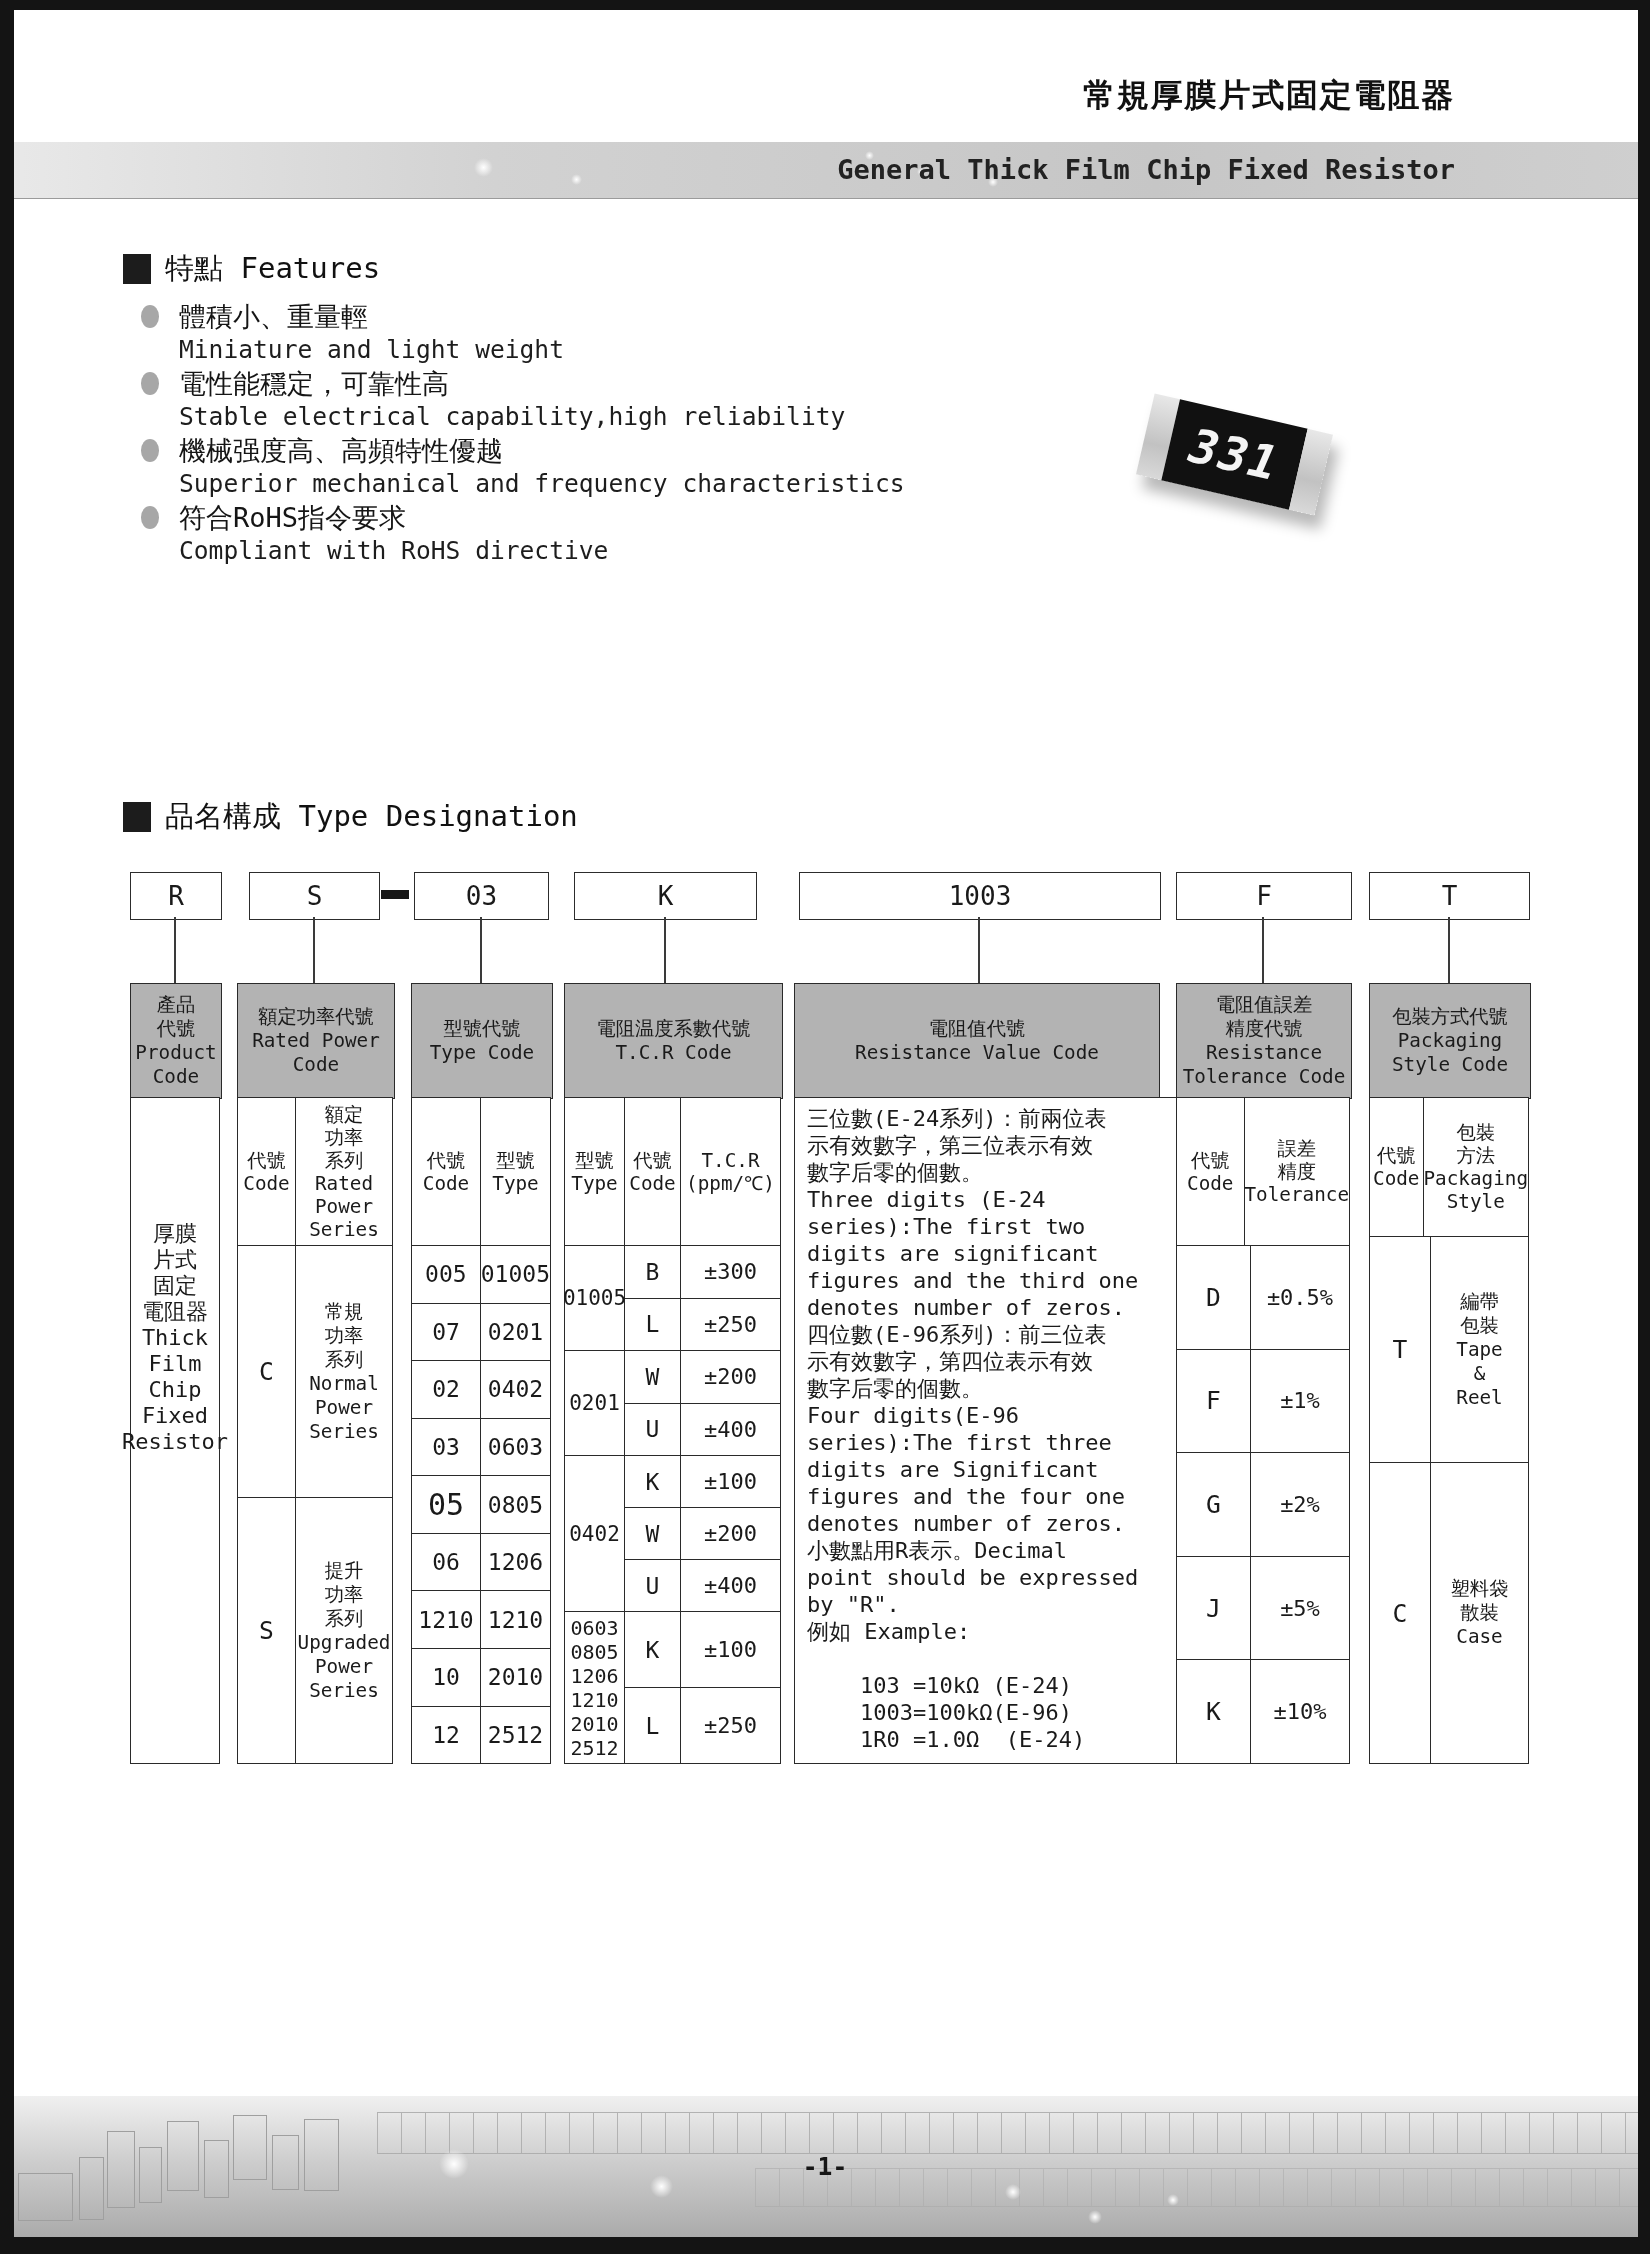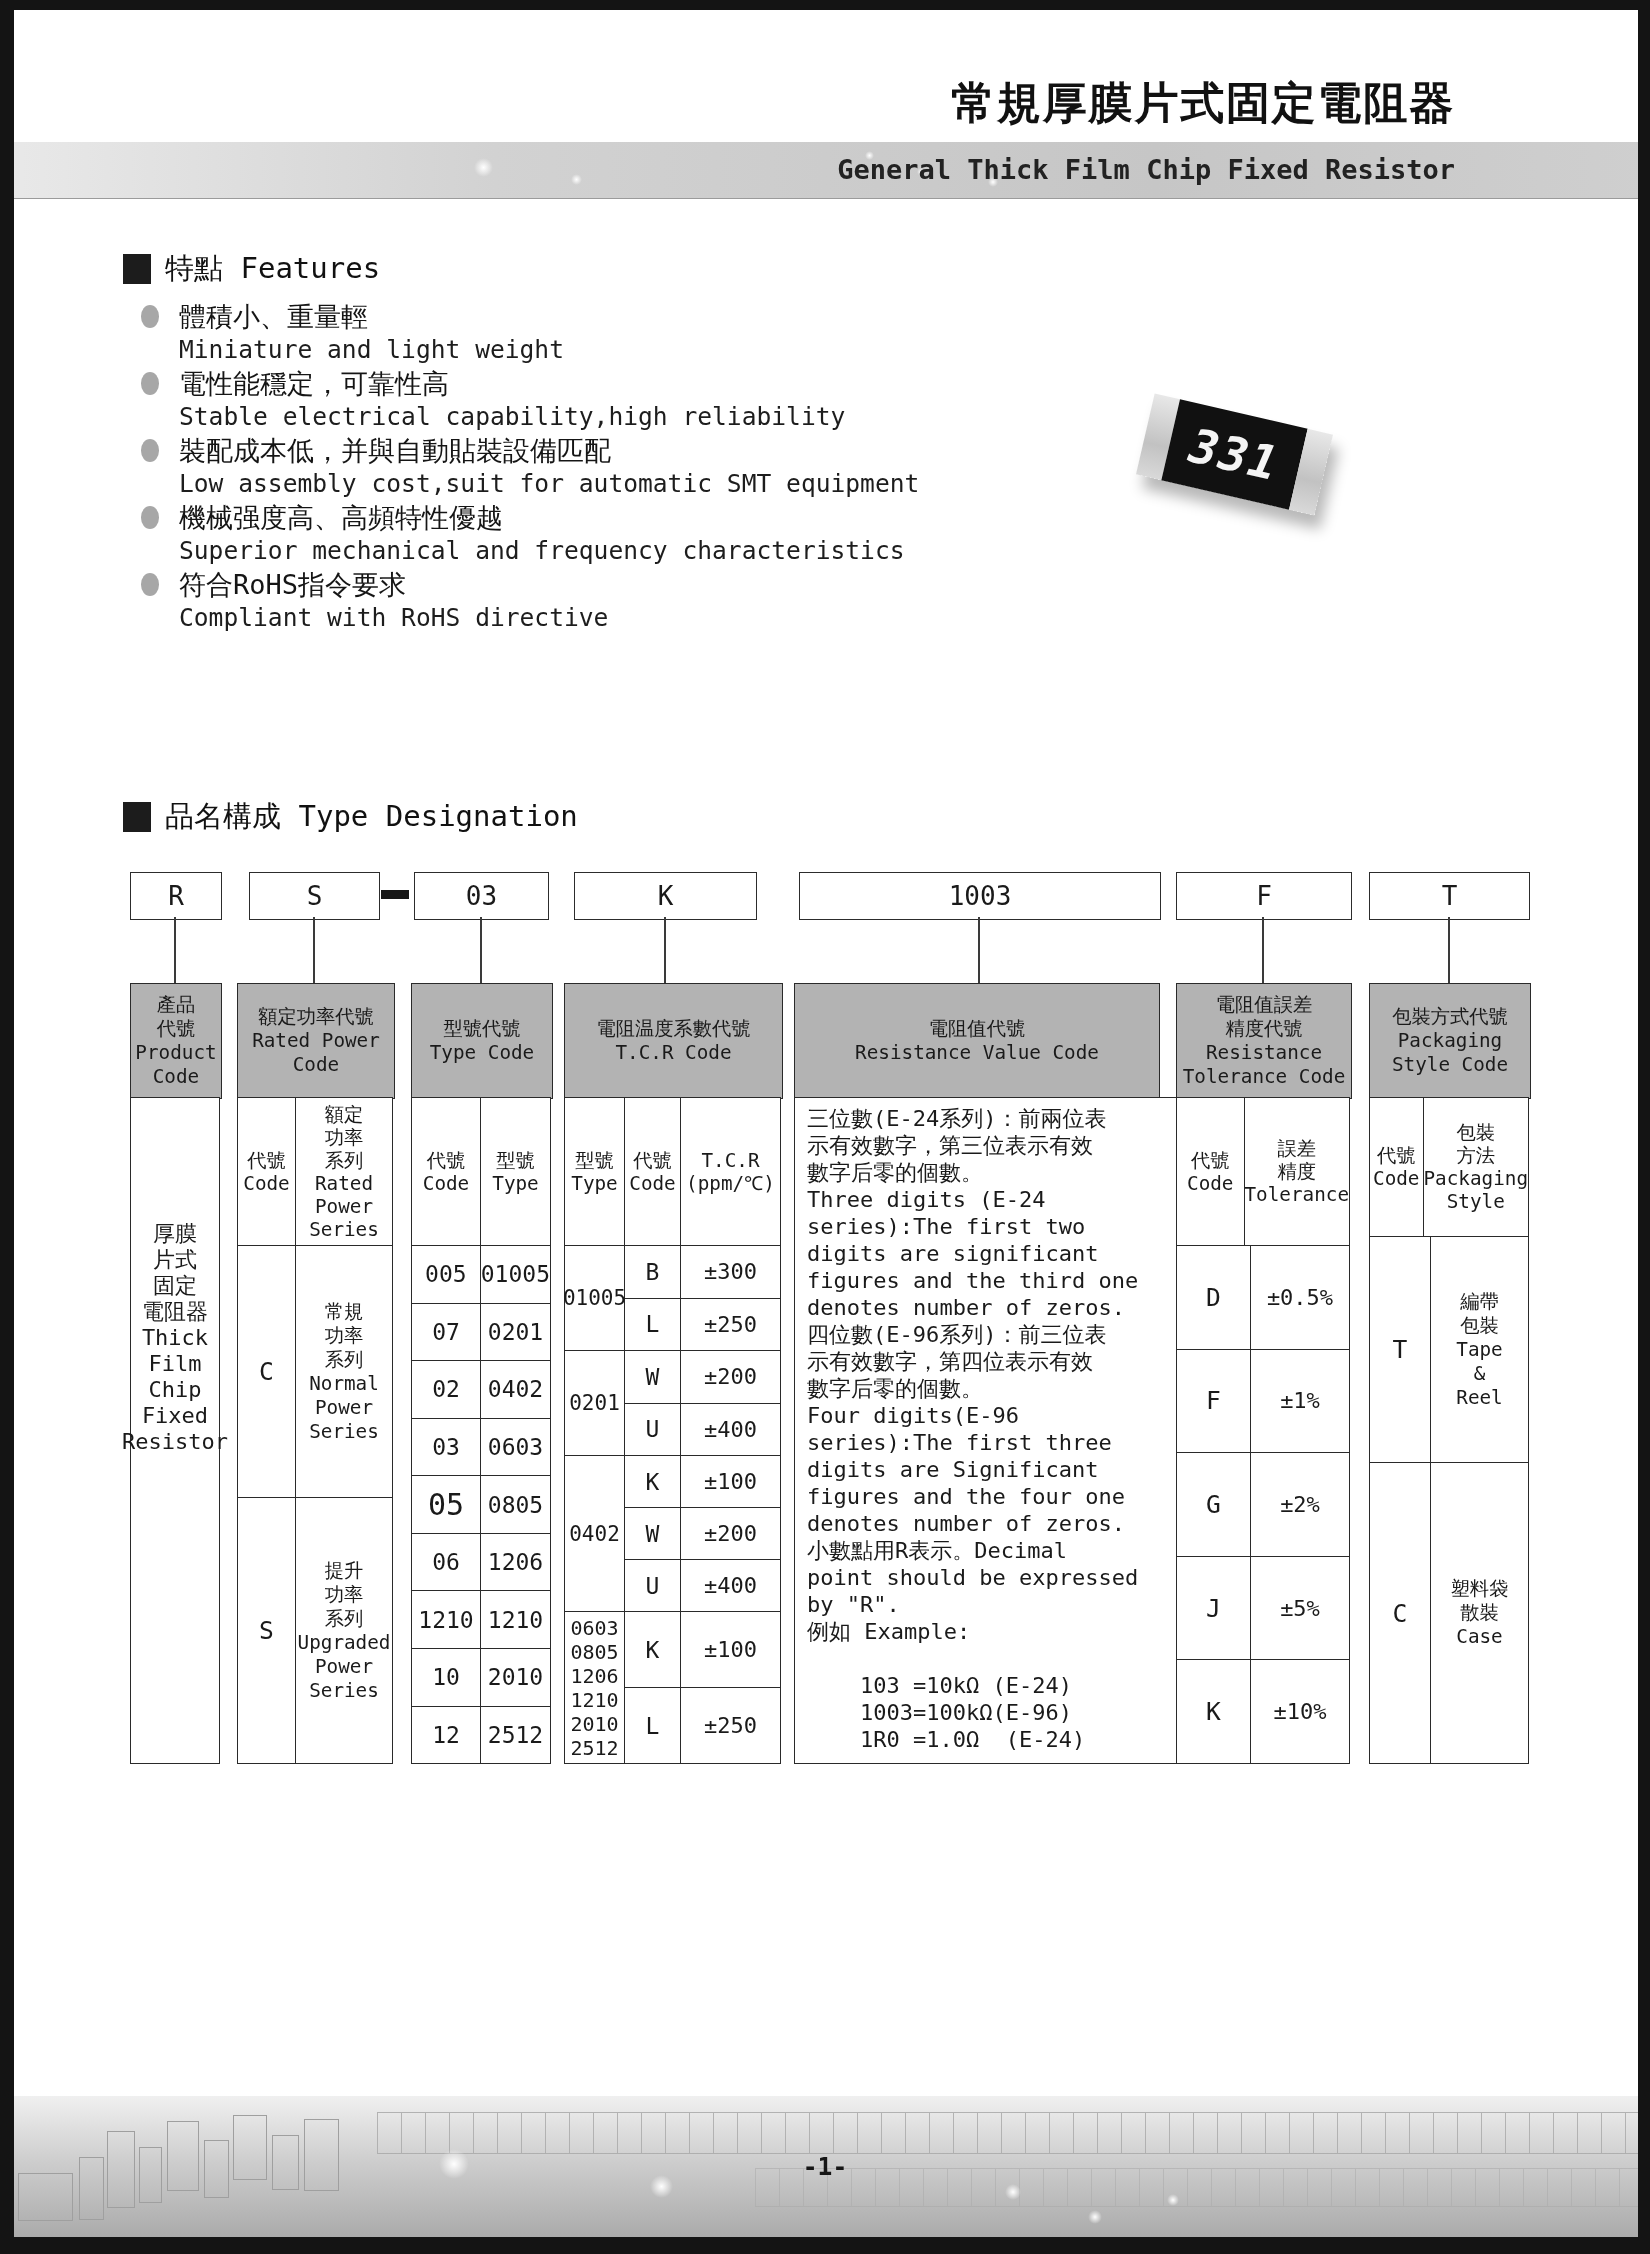--- a/index.html
+++ b/index.html
@@ -11,21 +11,21 @@
   .abs{position:absolute;}
   .preline{white-space:pre-line;}
   .center{display:flex;align-items:center;justify-content:center;text-align:center;}
 
   
   .top-band{left:0;top:142px;width:1650px;height:56px;
             background:linear-gradient(90deg,#e9e9e9 0%,#d2d2d2 30%,#c6c6c6 70%,#cfcfcf 100%);
             border-bottom:1.8px solid #9b9b9b;}
   .spark{position:absolute;border-radius:50%;
          background:radial-gradient(circle,#ffffff 0%,rgba(255,255,255,0) 70%);}
-  .title-zh{right:195px;top:74px;font-size:44px;font-weight:700;letter-spacing:1.8px;color:#111;}
+  .title-zh{right:195px;top:74px;font-size:32px;font-weight:700;letter-spacing:1.8px;color:#111;}
   .title-en{right:195px;top:154px;font-size:27px;font-weight:700;color:#222;z-index:5;}
 
   
   .sec-head{display:flex;align-items:center;gap:14px;font-size:29px;color:#111;}
   .sec-square{width:28px;height:30px;background:#1c1c1c;flex:0 0 auto;}
 
   
   .feat-list{left:123px;top:300px;width:843px;}
   .feat-item{position:relative;height:67px;}
   .feat-bullet{position:absolute;left:17.6px;top:5.3px;width:18.4px;height:23px;border-radius:50%;background:#a7a7a7;}
@@ -90,25 +90,20 @@
   <div class="abs feat-list">
     <div class="feat-item">
       <div class="feat-bullet"></div>
       <div class="feat-zh">體積小、重量輕</div>
       <div class="feat-en">Miniature and light weight</div>
     </div>
     <div class="feat-item">
       <div class="feat-bullet"></div>
       <div class="feat-zh">電性能穩定，可靠性高</div>
       <div class="feat-en">Stable electrical capability,high reliability</div>
-    </div>
-    <div class="feat-item">
-      <div class="feat-bullet"></div>
-      <div class="feat-zh">裝配成本低，并與自動貼裝設備匹配</div>
-      <div class="feat-en">Low assembly cost,suit for automatic SMT equipment</div>
     </div>
     <div class="feat-item">
       <div class="feat-bullet"></div>
       <div class="feat-zh">機械强度高、高頻特性優越</div>
       <div class="feat-en">Superior mechanical and frequency characteristics</div>
     </div>
     <div class="feat-item">
       <div class="feat-bullet"></div>
       <div class="feat-zh">符合RoHS指令要求</div>
       <div class="feat-en">Compliant with RoHS directive</div>

